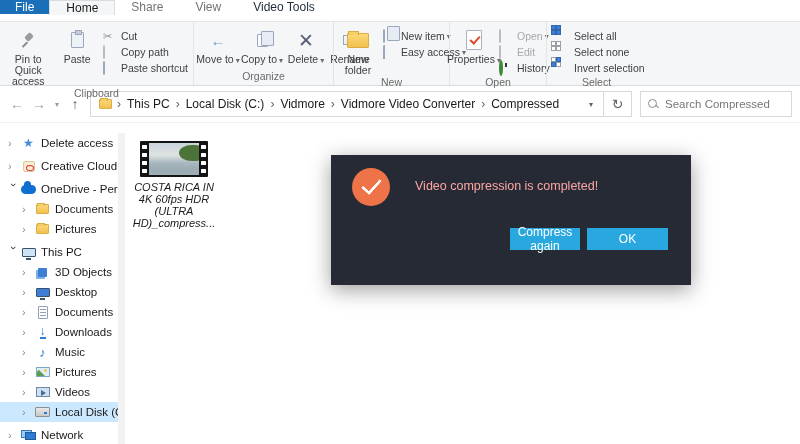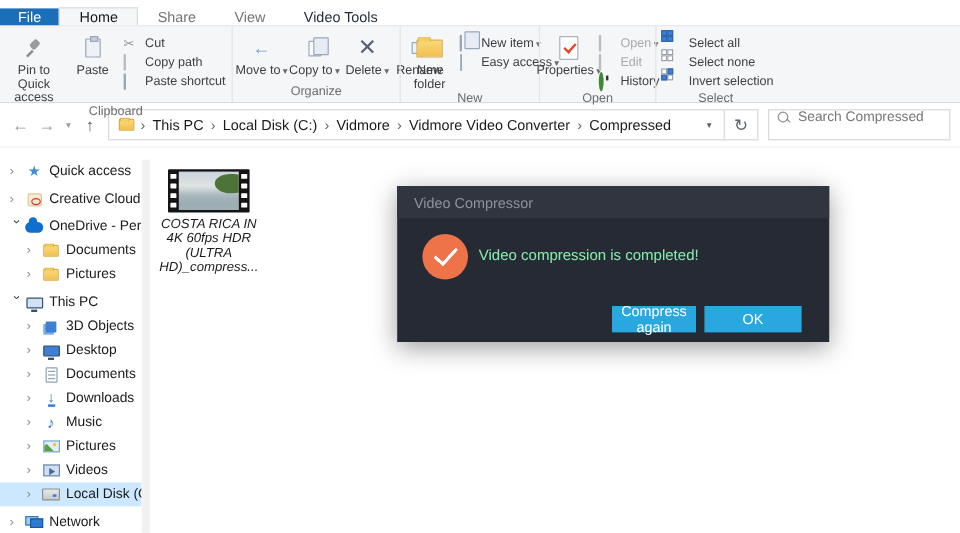--- a/index.html
+++ b/index.html
@@ -1,21 +1,21 @@
 <!DOCTYPE html>
 <html><head>
 <meta charset="utf-8">
 <style>
   * { margin:0; padding:0; box-sizing:border-box; }
   html,body { width:800px; height:444px; overflow:hidden; background:#fff;
     font-family:"Liberation Sans","DejaVu Sans",sans-serif; font-size:12px; color:#444;
     -webkit-font-smoothing:antialiased; }
 
   
-  .tabrow { height:22px; background:#fff; display:flex; align-items:flex-end; border-bottom:1px solid #e4e5e6; position:relative; }
+  .tabrow { height:22px; background:#fff; display:flex; align-items:flex-start; border-bottom:1px solid #e4e5e6; position:relative; }
   .tab { padding:0 16px; display:flex; align-items:center; font-size:12px; color:#737373; cursor:default; }
   .tab-file { background:#1a6fb8; color:#fff; padding:0 15px; }
   .tab-active { background:#f5f6f7; border:1px solid #dadbdc; border-bottom:none; color:#1a1a1a; }
   .tab-context { color:#1e2a38; }
 
   
   .ribbon { height:64px; background:#f5f6f7; border-bottom:1px solid #dadbdc; display:flex; align-items:stretch; }
   .rgroup { position:relative; display:flex; flex-direction:column; }
   .rgroup-body { flex:1; display:flex; align-items:flex-start; padding:3px 2px 0 2px; }
   .rgroup-label { height:15px; text-align:center; font-size:10.5px; color:#6a6b6c; line-height:13px; }
@@ -64,21 +64,21 @@
   
   .addr-row { height:37px; background:#fff; display:flex; align-items:center; padding:0 8px 0 6px; border-bottom:1px solid #f0f0f0; }
   .navbtn { width:22px; text-align:center; color:#9a9b9c; font-size:14px; cursor:default; }
   .navbtn.up { color:#5f6368; }
   .navbtn.chev { width:14px; font-size:8px; }
   .addr-box { flex:1; height:26px; margin-left:4px; border:1px solid #d9d9d9; background:#fff; display:flex; align-items:center; padding:0 2px 0 6px; }
   .crumb { padding:0 5px; color:#1a1a1a; white-space:nowrap; cursor:default; }
   .crumb-sep { color:#5f6368; font-size:12px; padding:0 1px; }
   .addr-chev { margin-left:auto; color:#5f6368; font-size:8px; padding:0 8px; }
   .refresh-btn { width:28px; height:26px; border:1px solid #d9d9d9; border-left:none; display:flex; align-items:center; justify-content:center; color:#5f6368; font-size:14px; }
-  .search-box { width:152px; height:26px; border:1px solid #d9d9d9; margin-left:8px; display:flex; align-items:flex-start; padding:0 6px; }
+  .search-box { width:152px; height:26px; border:1px solid #d9d9d9; margin-left:8px; display:flex; align-items:center; padding:0 6px; }
   .mag { position:relative; width:12px; height:12px; margin-right:6px; flex:none; }
   .mag::before { content:""; position:absolute; left:1px; top:1px; width:7px; height:7px; border:1.4px solid #8a8d90; border-radius:50%; }
   .mag::after { content:""; position:absolute; left:8px; top:8px; width:4px; height:1.4px; background:#8a8d90; transform:rotate(45deg); }
   .search-box input { border:none; outline:none; width:100%; font-size:11.5px; font-family:inherit; color:#333; background:transparent; }
   .search-box input::placeholder { color:#767676; }
 
   
   .main { display:flex; height:359px; position:relative; }
   .sidebar { width:118px; padding-top:10px; overflow:hidden; }
   .sb-scroll { width:7px; background:#f2f2f3; height:320px; margin-top:10px; }
@@ -125,21 +125,21 @@
   .film .frame::before { content:""; position:absolute; right:-6px; top:2px; width:26px; height:16px; background:#4d7438; border-radius:50% 40% 40% 50%; }
   .film .frame::after { content:""; position:absolute; left:0; bottom:0; width:100%; height:10px; background:linear-gradient(180deg,rgba(160,175,182,0.1),#9fb0b8); }
   .fname { margin-top:4px; font-size:11px; line-height:12px; color:#1a1a1a;font-style:italic; }
 
   
   .dialog { position:absolute; left:206px; top:32px; width:360px; height:130px; background:#262a34; box-shadow:0 5px 20px rgba(0,0,0,0.38); z-index:5; }
   .dlg-title { height:27px; background:#31353f; display:flex; align-items:center; padding:0 14px; font-size:12px; color:#8f939c; }
   .dlg-body { position:relative; height:103px; }
   .success-circle { position:absolute; left:21px; top:13px; width:38px; height:38px; border-radius:50%; background:#ee7348; }
   .success-circle::after { content:""; position:absolute; left:10px; top:11px; width:16px; height:8px; border-left:3px solid #fff; border-bottom:3px solid #fff; transform:rotate(-48deg); border-radius:1px; }
-  .dlg-msg { position:absolute; left:68px; top:24px; font-size:12.5px; color:#86efac; }
+  .dlg-msg { position:absolute; left:84px; top:24px; font-size:12.5px; color:#fca5a5; }
   .dlg-btns { position:absolute; right:23px; bottom:8px; display:flex; gap:7px; }
   .dlg-btn { height:22px; background:#29a8e0; color:#fff; font-size:12px; display:flex; align-items:center; justify-content:center; cursor:default; border:none; font-family:inherit; }
   .btn-compress { width:70px; }
   .btn-ok { width:81px; }
 </style>
 </head>
 <body>
 
 <div class="tabrow">
   <div class="tab tab-file">File</div>
@@ -311,21 +311,21 @@
 </div>
 
 <div class="main">
 
   <div class="sidebar">
     <div class="tree-item lvl0">
       <span class="tw">›</span>
       <span class="ticon">
           <span class="star">★</span>
         </span>
-      <span class="tlabel">Quick access</span>
+      <span class="tlabel">Delete access</span>
     </div>
     <div class="tree-item lvl0 gap">
       <span class="tw">›</span>
       <span class="ticon">
           <span class="cc-ic"></span>
         </span>
       <span class="tlabel">Creative Cloud Files</span>
     </div>
     <div class="tree-item lvl0 gap">
       <span class="tw exp">›</span>
@@ -441,23 +441,20 @@
       </div>
       <div class="fname">
         <div>COSTA RICA IN</div>
         <div>4K 60fps HDR</div>
         <div>(ULTRA</div>
         <div>HD)_compress...</div>
       </div>
     </div>
 
     <div class="dialog">
-      <div class="dlg-title">
-        <span>Video Compressor</span>
-      </div>
       <div class="dlg-body">
         <div class="success-circle"></div>
         <div class="dlg-msg">Video compression is completed!</div>
         <div class="dlg-btns">
           <button class="dlg-btn btn-compress">Compress again</button>
           <button class="dlg-btn btn-ok">OK</button>
         </div>
       </div>
     </div>
   </div>

